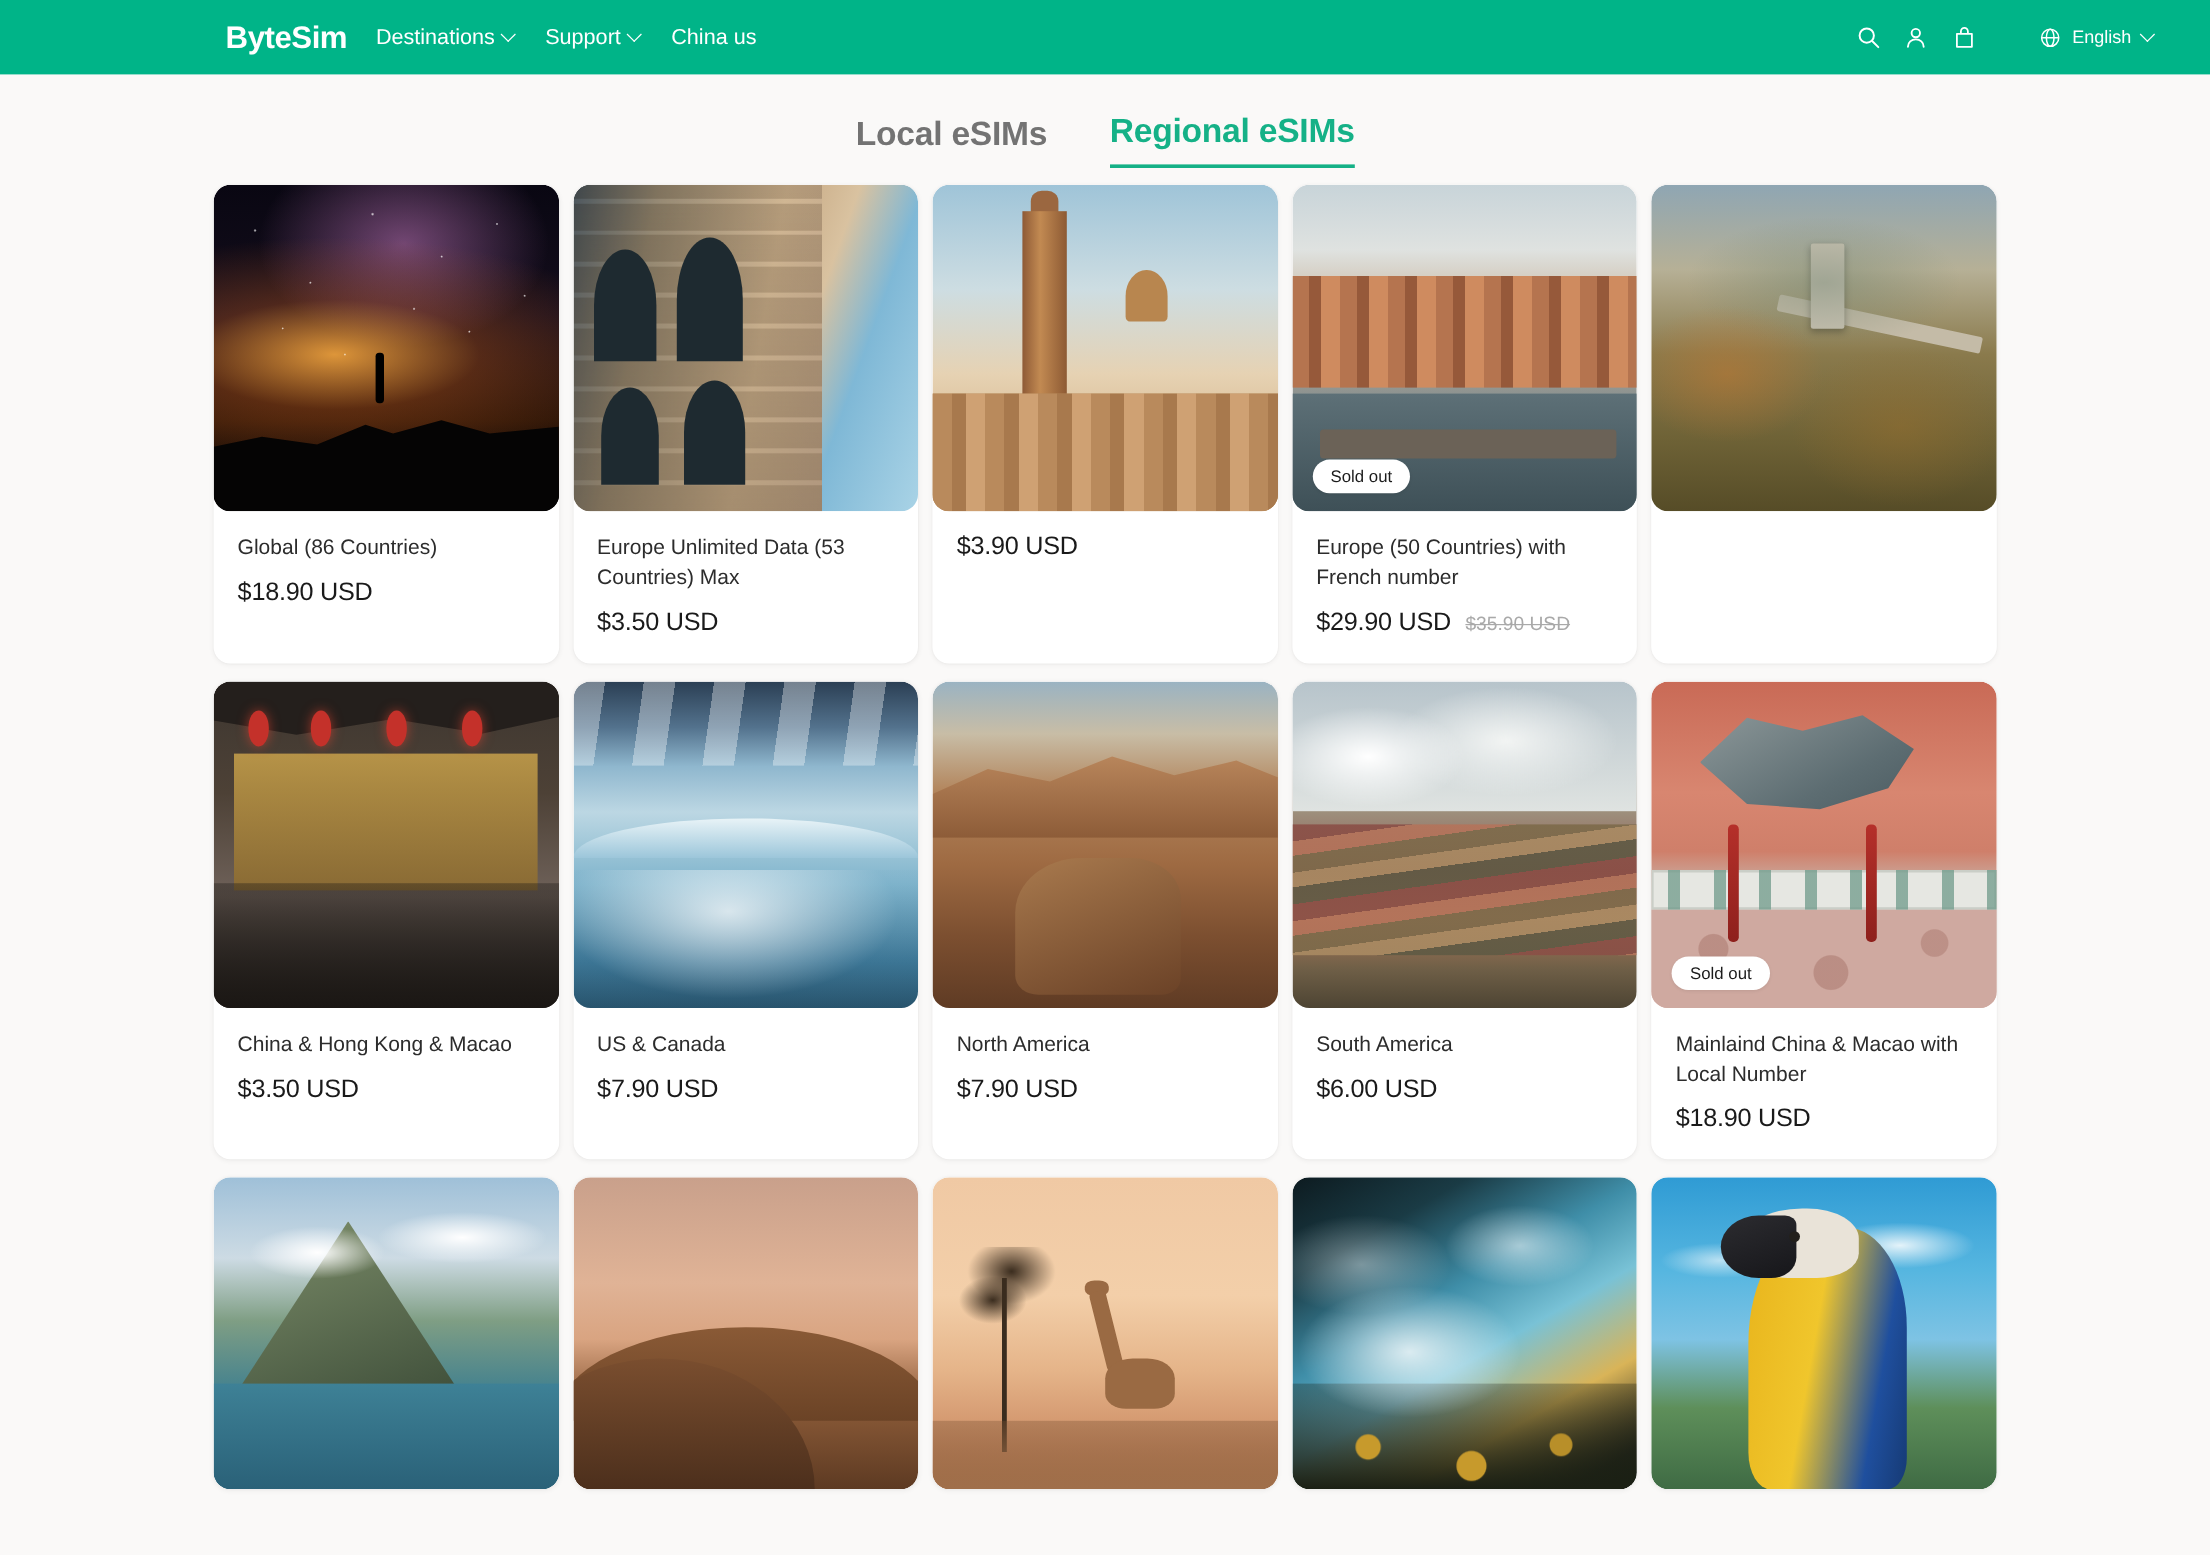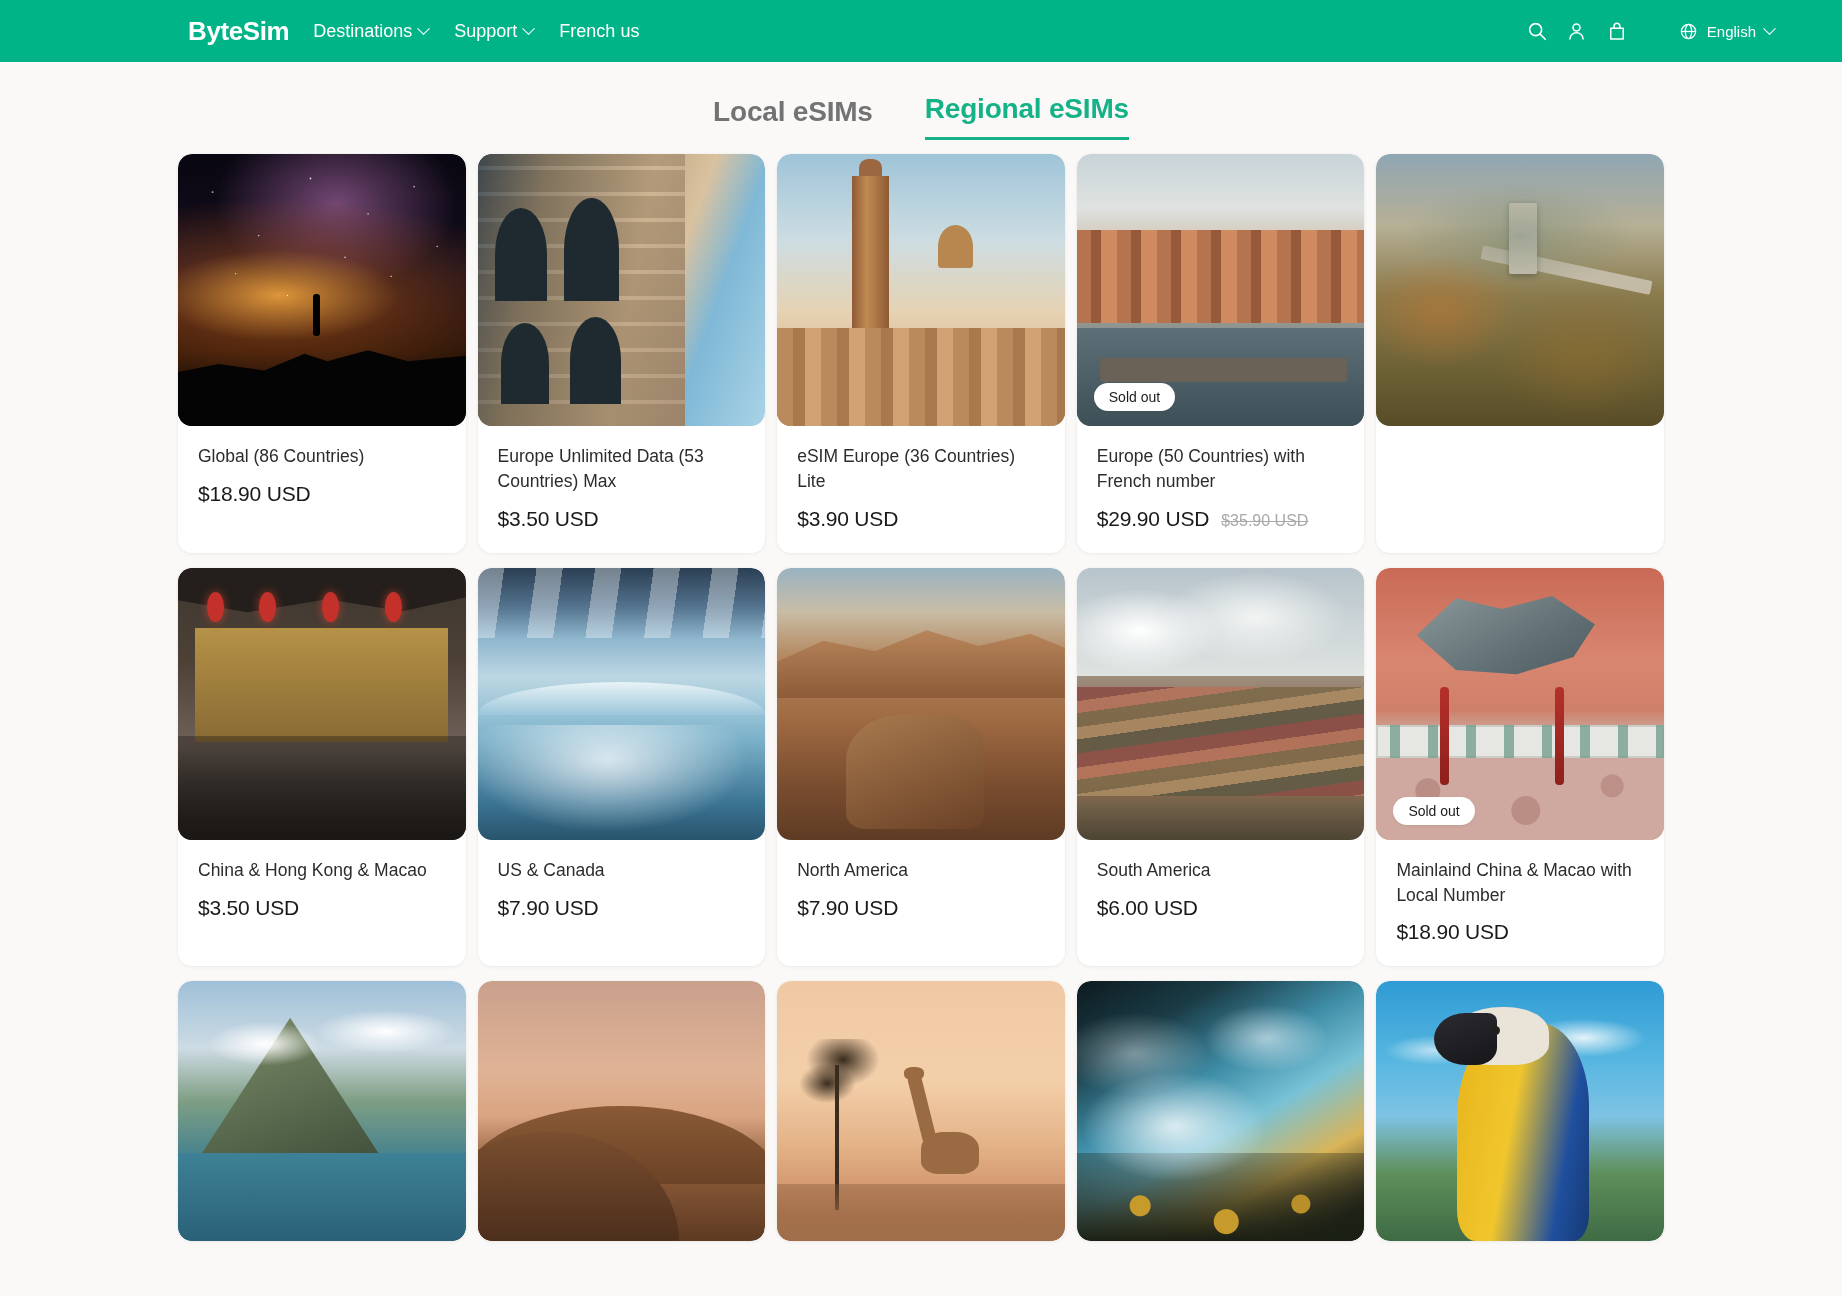--- a/index.html
+++ b/index.html
@@ -10,21 +10,21 @@
     background: #faf9f8;
     font-family: "Liberation Sans", sans-serif;
   }
 
   
   .header {
     height: 62px;
     background: #00b488;
     display: flex;
     align-items: center;
-    padding: 0 68px 0 188px;
+    padding: 0 48px 0 188px;
     position: relative;
   }
   .logo {
     color: #ffffff;
     font-size: 26px;
     font-weight: 800;
     letter-spacing: -0.4px;
     margin-right: 24px;
     white-space: nowrap;
   }
@@ -512,21 +512,21 @@
       <span>Destinations</span>
       <span class="chev"></span>
     </div>
 
     <div class="nav-item">
       <span>Support</span>
       <span class="chev"></span>
     </div>
 
     <div class="nav-item">
-      <span>French us</span>
+      <span>China us</span>
     </div>
 
   </div>
 
   <div class="header-right">
 
     <div class="icon-btn">
       <svg width="22" height="22" viewBox="0 0 24 24" fill="none" stroke="#ffffff" stroke-width="1.8">
         <circle cx="10.5" cy="10.5" r="6.5"></circle>
           <line x1="15.4" y1="15.4" x2="21" y2="21" stroke-linecap="round"></line>
@@ -605,21 +605,20 @@
     <div class="card">
       <div class="thumb">
         <div class="img img-seville">
           <div class="tower-top"></div>
           <div class="tower"></div>
           <div class="dome"></div>
           <div class="city"></div>
         </div>
       </div>
       <div class="card-body">
-        <div class="card-title">eSIM Europe (36 Countries) Lite</div>
         <div class="price-row">
           <span class="price">$3.90 USD</span>
         </div>
       </div>
     </div>
 
     <div class="card">
       <div class="thumb">
         <div class="img img-prague">
           <div class="roofs"></div>

